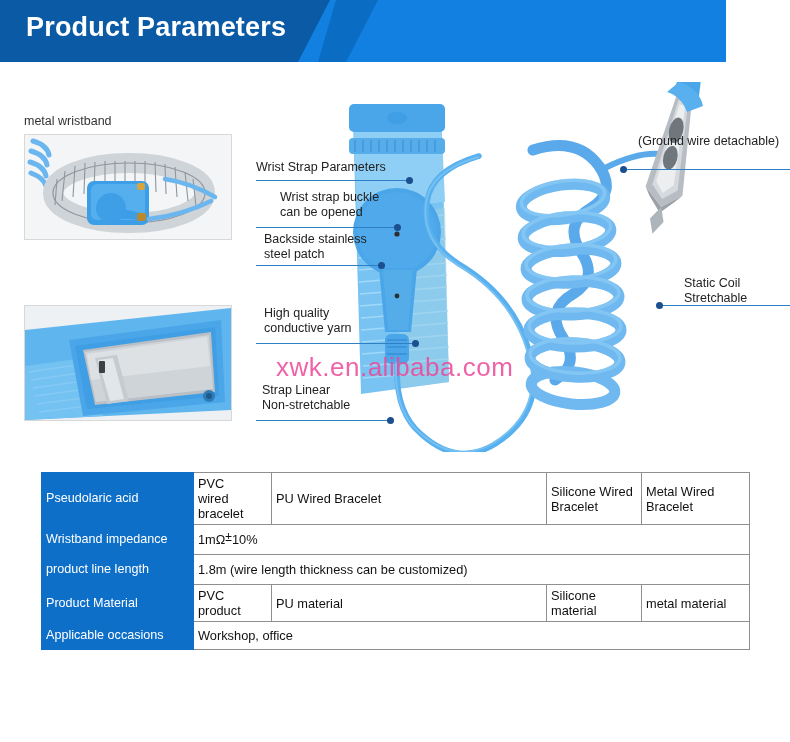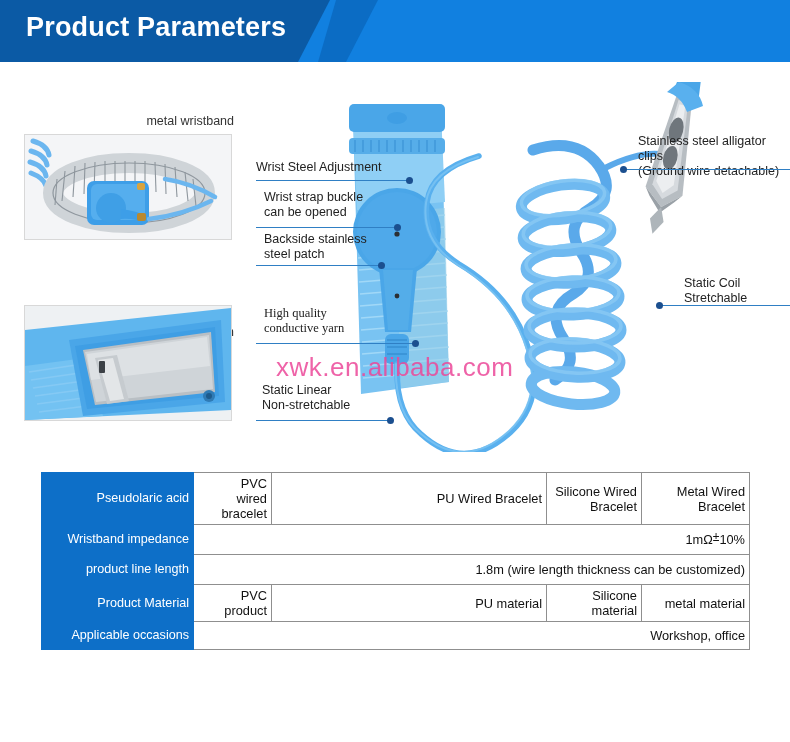--- a/index.html
+++ b/index.html
@@ -13,21 +13,21 @@
     position: relative;
     overflow: hidden;
     font-family: "Liberation Sans", sans-serif;
     color: #222;
   }
 
   
   #header-banner {
     position: absolute;
     left: 0; top: 0;
-    width: 790px;
+    width: 726px;
     height: 62px;
     background: #1180e0;
     overflow: hidden;
   }
   #header-dark-block {
     position: absolute;
     left: 0; top: 0;
     width: 330px;
     height: 62px;
     background: #0b5aa5;
@@ -60,21 +60,21 @@
     left: 0; top: 62px;
     width: 790px;
     height: 400px;
     background: #ffffff;
   }
 
   .inset-caption {
     position: absolute;
     font-size: 12.5px;
     color: #333;
-    text-align: right;
+    text-align: left;
     width: 210px;
   }
   .inset-photo {
     position: absolute;
     border: 1px solid #d8d8d8;
     overflow: hidden;
     background: #f3f4f6;
   }
 
   
@@ -129,21 +129,21 @@
     position: absolute;
     left: 41px; top: 472px;
     width: 708px;
     border-collapse: collapse;
     table-layout: fixed;
     font-size: 12.8px;
   }
   #spec-table td {
     border: 1px solid #8f8f8f;
     padding: 3px 4px;
-    text-align: right;
+    text-align: left;
     vertical-align: middle;
     color: #111;
     background: #ffffff;
     line-height: 15px;
   }
   #spec-table td.rowhead {
     background: #0d6fc8;
     color: #ffffff;
     border-color: #0d6fc8;
     font-size: 12.6px;
@@ -346,55 +346,54 @@
         <ellipse cx="23" cy="62" rx="7" ry="12" fill="#6f767c"></ellipse>
 
         <path d="M10 -4 q14 -10 26 0 l-2 -16 q-11 -7 -22 0 z" fill="#4aa6e8"></path>
       </g>
 
       <path d="M434 0 q20 6 24 24 l-16 6 q-6 -16 -20 -20 z" fill="#59b0ee"></path>
     </svg>
   </div>
 
   <div class="annot" id="annot-wrist-strap-adjustment" style="left:256px; top:98px;">
-    <span>Wrist Steel Adjustment</span>
+    <span>Wrist Strap Parameters</span>
   </div>
   <div class="annot-line" style="left:256px; top:118px; width:153px;"></div>
   <div class="annot-dot" style="left:406px; top:115px;"></div>
 
-  <div class="annot" id="annot-wrist-strap-buckle" style="left:264px; top:128px;">
+  <div class="annot" id="annot-wrist-strap-buckle" style="left:280px; top:128px;">
     <div>Wrist strap buckle</div>
     <div>can be opened</div>
   </div>
   <div class="annot-line" style="left:256px; top:165px; width:141px;"></div>
   <div class="annot-dot" style="left:394px; top:162px;"></div>
 
   <div class="annot" id="annot-backside-steel-patch" style="left:264px; top:170px;">
     <div>Backside stainless</div>
     <div>steel patch</div>
   </div>
   <div class="annot-line" style="left:256px; top:203px; width:125px;"></div>
   <div class="annot-dot" style="left:378px; top:200px;"></div>
 
-  <div class="annot" id="annot-conductive-yarn" style="left:264px; top:244px;font-family:Liberation Serif, serif;">
+  <div class="annot" id="annot-conductive-yarn" style="left:264px; top:244px;">
     <div>High quality</div>
     <div>conductive yarn</div>
   </div>
   <div class="annot-line" style="left:256px; top:281px; width:159px;"></div>
   <div class="annot-dot" style="left:412px; top:278px;"></div>
 
   <div class="annot" id="annot-static-linear" style="left:262px; top:321px;">
-    <div>Static Linear</div>
+    <div>Strap Linear</div>
     <div>Non-stretchable</div>
   </div>
   <div class="annot-line" style="left:256px; top:358px; width:134px;"></div>
   <div class="annot-dot" style="left:387px; top:355px;"></div>
 
   <div class="annot" id="annot-alligator-clips" style="left:638px; top:72px;">
-    <div>Stainless steel alligator clips</div>
     <div>(Ground wire detachable)</div>
   </div>
   <div class="annot-line" style="left:624px; top:107px; width:166px;"></div>
   <div class="annot-dot" style="left:620px; top:104px;"></div>
 
   <div class="annot" id="annot-static-coil" style="left:684px; top:214px;">
     <div>Static Coil</div>
     <div>Stretchable</div>
   </div>
   <div class="annot-line" style="left:660px; top:243px; width:130px;"></div>

